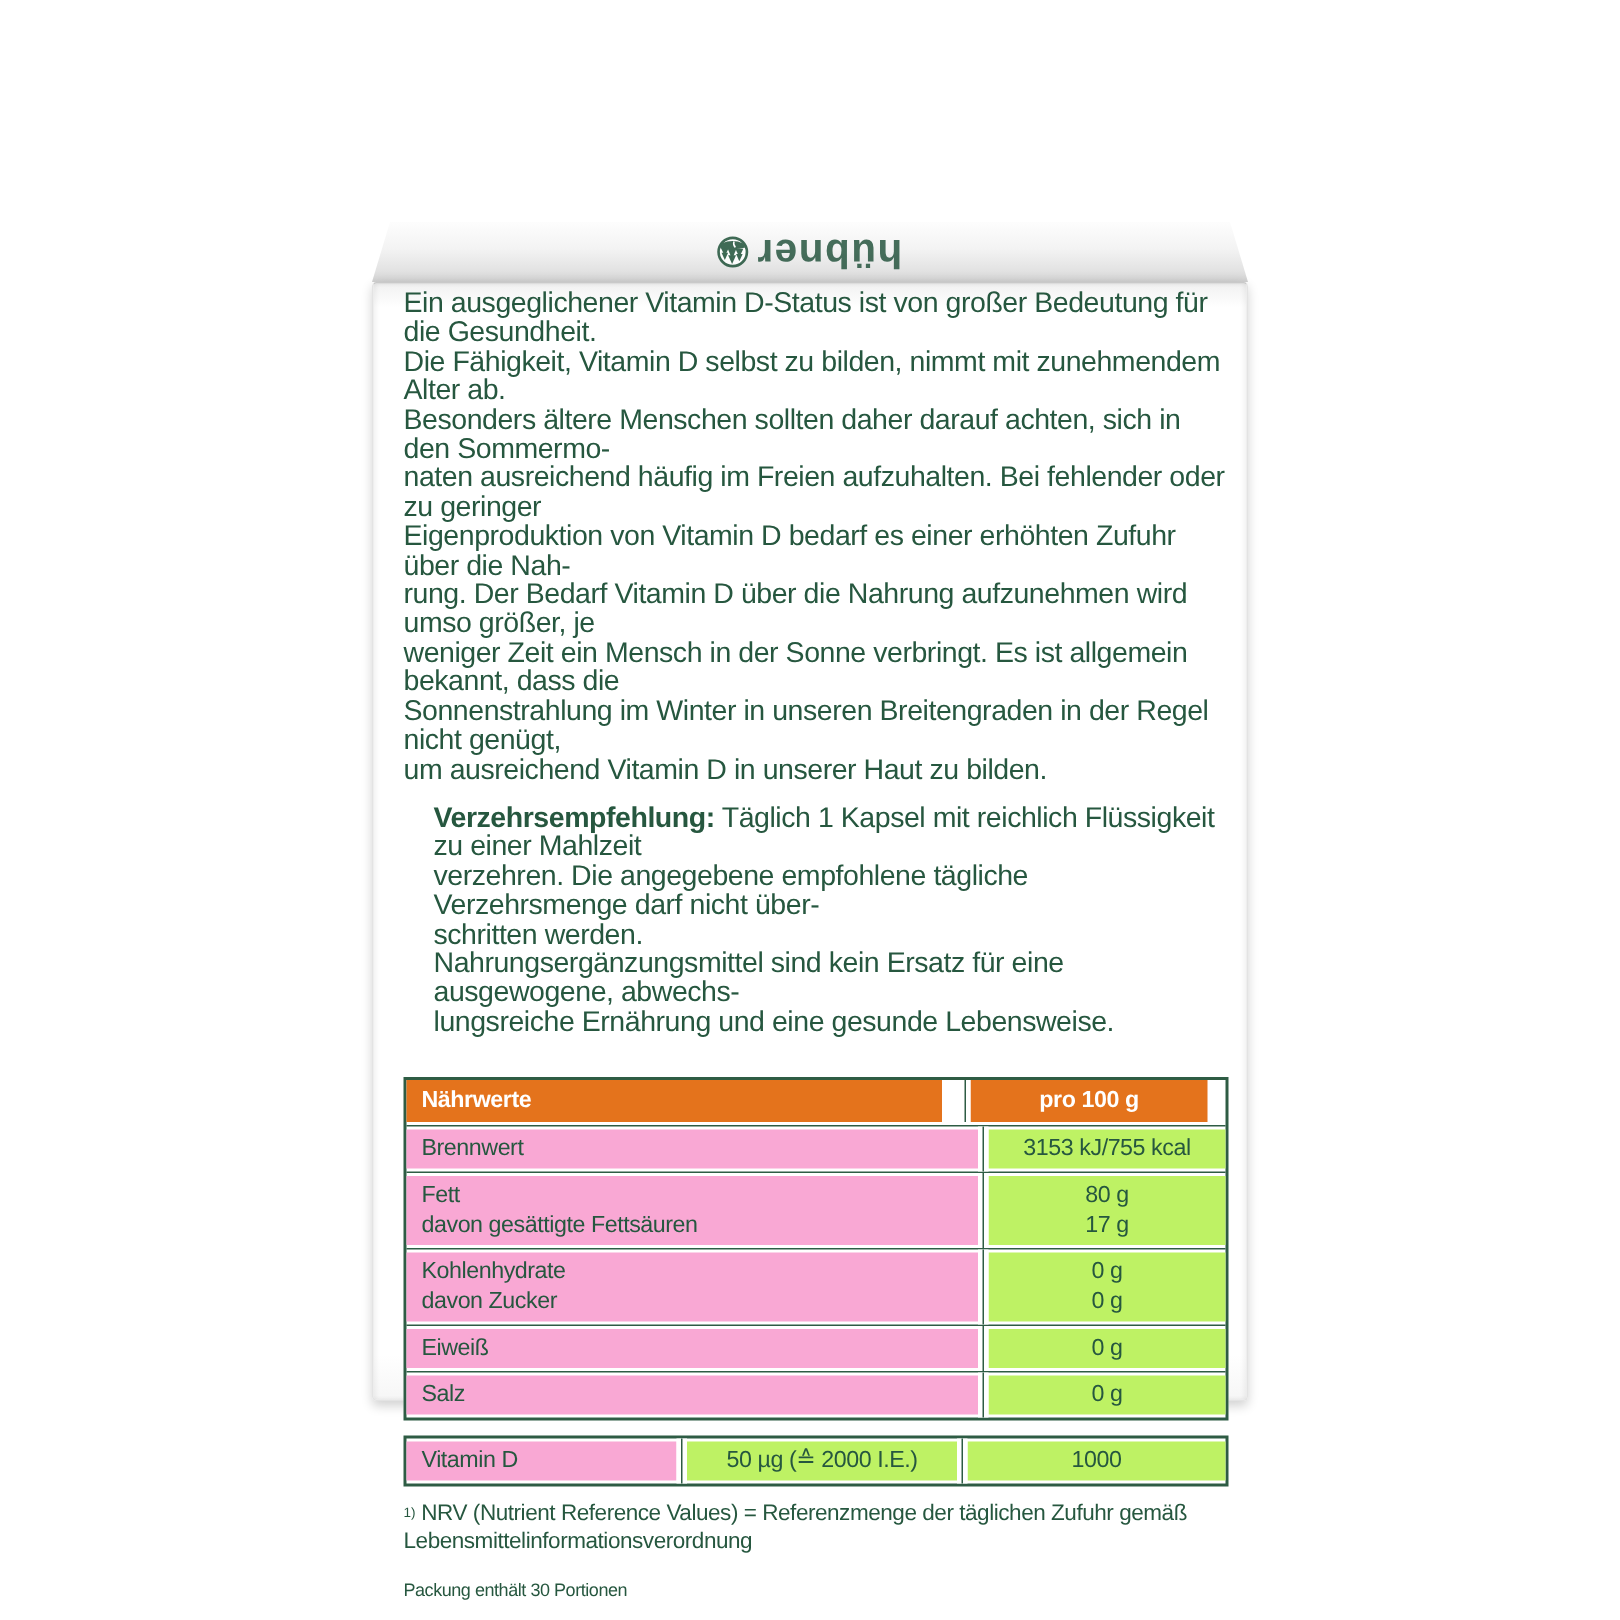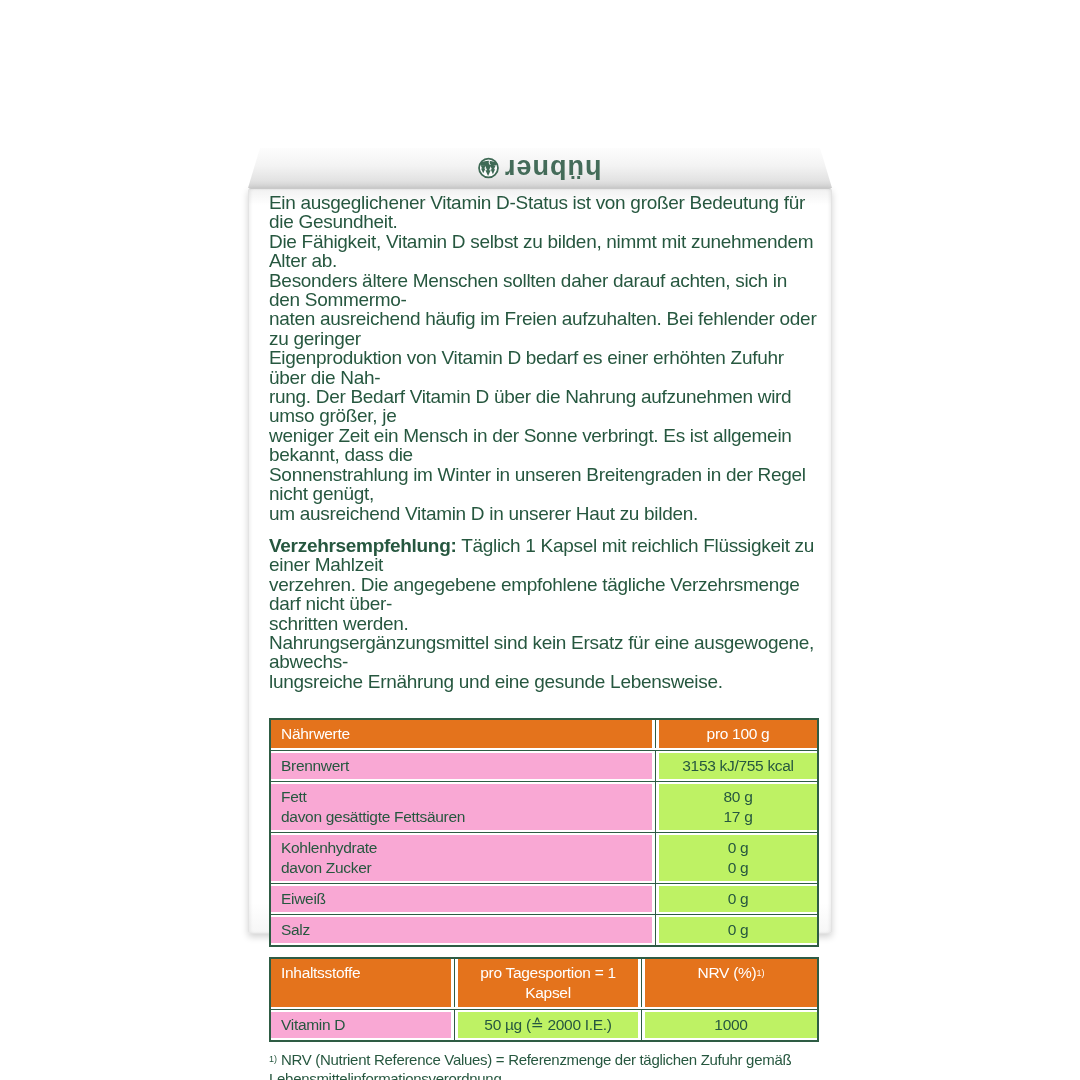--- a/index.html
+++ b/index.html
@@ -28,37 +28,37 @@
     border:1px solid #e3e3e3;border-top:1px solid #c9c9c9;border-radius:3px;
     box-shadow:0 3px 7px rgba(0,0,0,.18), inset 2px 0 3px rgba(0,0,0,.05), inset -2px 0 3px rgba(0,0,0,.05);
     box-sizing:border-box;
   }
   .content{padding:4px 12px 0 20px;}
   .para{
     margin:0;font-size:19px;line-height:19.4px;letter-spacing:-.3px;
     white-space:pre-line;color:#26573f;
   }
   .para b{letter-spacing:-.3px;}
-  .dosage{margin-top:13px;}
+  .dosage{margin-top:13px;margin-left:20px;}
   
   .ptable{border:2px solid #2e5c44;background:#fff;}
   .t1{margin-top:27px;}
   .t2{margin-top:10px;}
   .prow{display:flex;align-items:stretch;}
   .prow + .prow{border-top:1px solid #2e5c44;}
   .vdiv{flex:0 0 7px;background:#fff;position:relative;}
   .vdiv::after{content:"";position:absolute;left:3px;top:0;bottom:0;width:1px;background:#2e5c44;}
   .pcell{box-sizing:border-box;font-size:15.5px;line-height:20px;letter-spacing:-.3px;white-space:pre-line;}
   .cell-label{flex:1;background:#f9a8d4;padding:3px 10px;margin:2px 0;}
   .cell-val{text-align:center;padding:3px 6px;margin:2px 0;background:#bef264;}
   .t1 .cell-val{flex:0 0 158px;}
   .t2 .cell-mid{flex:0 0 180px;}
   .t2 .cell-nrv{flex:1;}
   .t2 .cell-label{flex:0 0 180px;}
-  .hdr .pcell{background:#e4731c;color:#ffffff;font-weight:normal;margin:0 0 2px 0;padding:4px 10px;}
+  .hdr .pcell{background:#e4731c;color:#ffffff;font-weight:bold;margin:0 12px 2px 0;padding:4px 10px;}
   .hdr .cell-val,.hdr .cell-mid,.hdr .cell-nrv{text-align:center;padding:4px 4px;}
   .hdr .vdiv::after{top:0;bottom:2px;}
   .sup{font-size:9px;vertical-align:top;position:relative;top:0px;letter-spacing:0;}
   
   .footnote{margin:8px 0 16px 0;font-size:15px;line-height:19px;letter-spacing:-.3px;white-space:pre-line;}
   .portions{margin:13px 0 0 0;font-size:12px;letter-spacing:-.3px;}
   
   .brand{margin-top:17px;display:flex;align-items:center;}
   .brand-logo{display:flex;align-items:center;gap:6px;color:#26573f;}
   .brand-logo svg{width:50px;height:50px;}
@@ -140,27 +140,20 @@
           <div class="pcell cell-val">0 g</div>
         </div>
         <div class="prow">
           <div class="pcell cell-label">Salz</div>
           <div class="vdiv"></div>
           <div class="pcell cell-val">0 g</div>
         </div>
       </div>
 
       <div class="ptable t2">
-        <div class="prow hdr">
-          <div class="pcell cell-label">Inhaltsstoffe</div>
-          <div class="vdiv"></div>
-          <div class="pcell cell-mid">pro Tagesportion = 1 Kapsel</div>
-          <div class="vdiv"></div>
-          <div class="pcell cell-nrv cell-val"><span>NRV (%)</span><span class="sup">1)</span></div>
-        </div>
         <div class="prow">
           <div class="pcell cell-label">Vitamin D</div>
           <div class="vdiv"></div>
           <div class="pcell cell-mid cell-val">50 µg (≙ 2000 I.E.)</div>
           <div class="vdiv"></div>
           <div class="pcell cell-nrv cell-val">1000</div>
         </div>
       </div>
 
       <p class="footnote"><span class="sup">1)</span><span> NRV (Nutrient Reference Values) = Referenzmenge der täglichen Zufuhr gemäß

